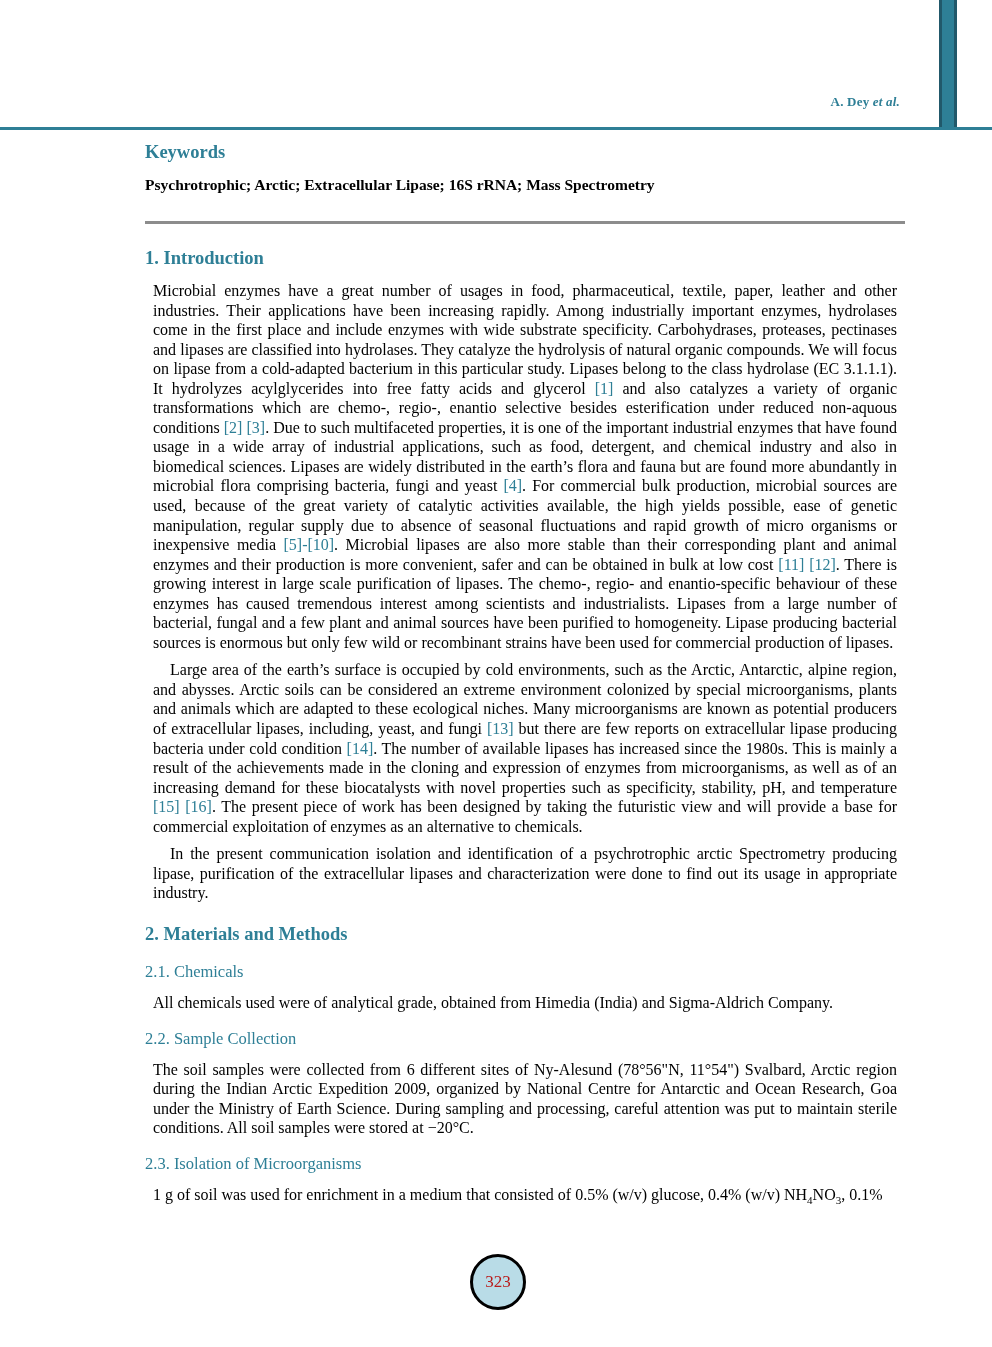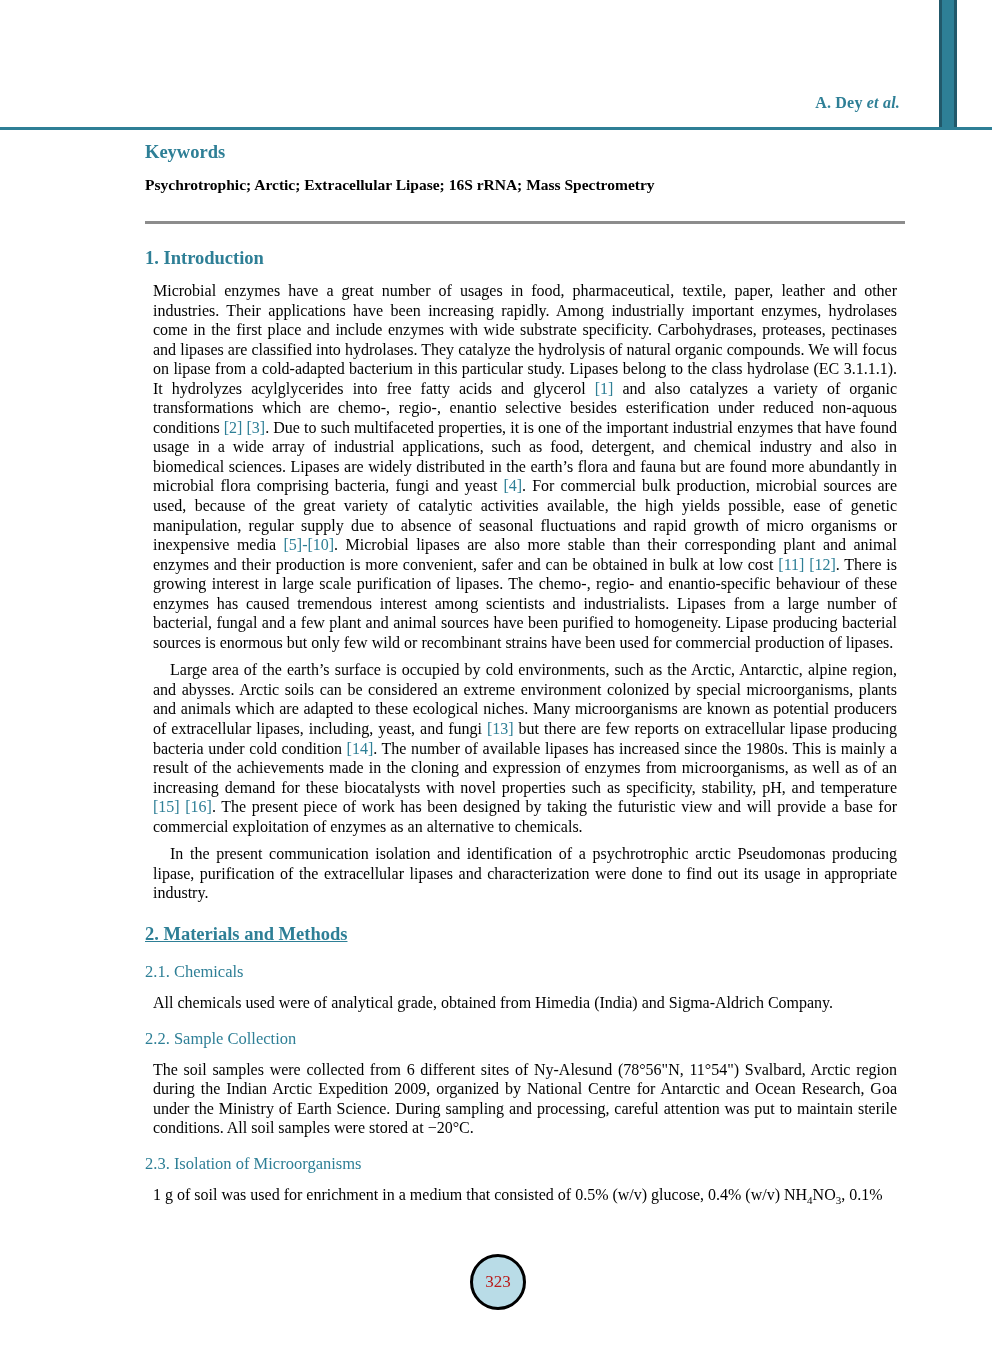--- a/index.html
+++ b/index.html
@@ -11,21 +11,21 @@
     color:#000000;
     overflow:hidden;
   }
   .top-bar{
     position:absolute;left:939px;top:-4px;
     width:12px;height:128px;
     background:#2E7F96;border:3px solid #21586A;
   }
   .running-head{
     position:absolute;top:94px;right:92px;
-    font-size:16px;font-weight:bold;color:#2E7F96;
+    font-size:13px;font-weight:bold;color:#2E7F96;
     letter-spacing:0.2px;
     margin-left:35px;
   }
   .running-head em{font-style:italic;}
   .header-rule{
     position:absolute;left:0;top:127px;
     width:992px;height:3px;background:#2E7F96;
   }
   .content{
     position:absolute;left:145px;top:141px;width:760px;
@@ -42,21 +42,21 @@
     margin-top:26px;height:3px;width:760px;background:#8C8C8C;
   }
   .h-intro{margin-top:23px;}
   .body-p{
     margin:8px;text-align:justify;
     font-size:16px;line-height:19.55px;color:#000;
   }
   .first-after-h{margin-top:11px;}
   .indent{text-indent:17px;}
   .cite{color:#2E7F96;}
-  .sec2{margin-top:20px;text-decoration:underline;}
+  .sec2{margin-top:20px;}
   .accent-sub{
     margin:15px 0 0 0;color:#2E7F96;
     font-size:16.5px;font-weight:normal;line-height:21px;
   }
   sub{font-size:11px;line-height:0;}
   .page-circle{
     position:absolute;left:470px;top:1254px;
     width:50px;height:50px;border-radius:50%;
     background:#B9DCE7;border:3px solid #000000;
     display:flex;align-items:center;justify-content:center;
@@ -77,21 +77,21 @@
   <div class="content">
 
     <h2 class="accent-h">Keywords</h2>
     <p class="kw-text">Psychrotrophic; Arctic; Extracellular Lipase; 16S rRNA; Mass Spectrometry</p>
 
     <div class="divider"></div>
 
     <h2 class="accent-h h-intro">1. Introduction</h2>
     <p class="body-p first-after-h">Microbial enzymes have a great number of usages in food, pharmaceutical, textile, paper, leather and other industries. Their applications have been increasing rapidly. Among industrially important enzymes, hydrolases come in the first place and include enzymes with wide substrate specificity. Carbohydrases, proteases, pectinases and lipases are classified into hydrolases. They catalyze the hydrolysis of natural organic compounds. We will focus on lipase from a cold-adapted bacterium in this particular study. Lipases belong to the class hydrolase (EC 3.1.1.1). It hydrolyzes acylglycerides into free fatty acids and glycerol <span class="cite">[1]</span> and also catalyzes a variety of organic transformations which are chemo-, regio-, enantio selective besides esterification under reduced non-aquous conditions <span class="cite">[2] [3]</span>. Due to such multifaceted properties, it is one of the important industrial enzymes that have found usage in a wide array of industrial applications, such as food, detergent, and chemical industry and also in biomedical sciences. Lipases are widely distributed in the earth’s flora and fauna but are found more abundantly in microbial flora comprising bacteria, fungi and yeast <span class="cite">[4]</span>. For commercial bulk production, microbial sources are used, because of the great variety of catalytic activities available, the high yields possible, ease of genetic manipulation, regular supply due to absence of seasonal fluctuations and rapid growth of micro organisms or inexpensive media <span class="cite">[5]-[10]</span>. Microbial lipases are also more stable than their corresponding plant and animal enzymes and their production is more convenient, safer and can be obtained in bulk at low cost <span class="cite">[11] [12]</span>. There is growing interest in large scale purification of lipases. The chemo-, regio- and enantio-specific behaviour of these enzymes has caused tremendous interest among scientists and industrialists. Lipases from a large number of bacterial, fungal and a few plant and animal sources have been purified to homogeneity. Lipase producing bacterial sources is enormous but only few wild or recombinant strains have been used for commercial production of lipases.</p>
     <p class="body-p indent">Large area of the earth’s surface is occupied by cold environments, such as the Arctic, Antarctic, alpine region, and abysses. Arctic soils can be considered an extreme environment colonized by special microorganisms, plants and animals which are adapted to these ecological niches. Many microorganisms are known as potential producers of extracellular lipases, including, yeast, and fungi <span class="cite">[13]</span> but there are few reports on extracellular lipase producing bacteria under cold condition <span class="cite">[14]</span>. The number of available lipases has increased since the 1980s. This is mainly a result of the achievements made in the cloning and expression of enzymes from microorganisms, as well as of an increasing demand for these biocatalysts with novel properties such as specificity, stability, pH, and temperature <span class="cite">[15] [16]</span>. The present piece of work has been designed by taking the futuristic view and will provide a base for commercial exploitation of enzymes as an alternative to chemicals.</p>
-    <p class="body-p indent">In the present communication isolation and identification of a psychrotrophic arctic Pseudomonas producing lipase, purification of the extracellular lipases and characterization were done to find out its usage in appropriate industry.</p>
+    <p class="body-p indent">In the present communication isolation and identification of a psychrotrophic arctic Spectrometry producing lipase, purification of the extracellular lipases and characterization were done to find out its usage in appropriate industry.</p>
 
     <h2 class="accent-h sec2">2. Materials and Methods</h2>
 
     <h3 class="accent-sub">2.1. Chemicals</h3>
     <p class="body-p first-after-h">All chemicals used were of analytical grade, obtained from Himedia (India) and Sigma-Aldrich Company.</p>
 
     <h3 class="accent-sub">2.2. Sample Collection</h3>
     <p class="body-p first-after-h">The soil samples were collected from 6 different sites of Ny-Alesund (78°56"N, 11°54") Svalbard, Arctic region during the Indian Arctic Expedition 2009, organized by National Centre for Antarctic and Ocean Research, Goa under the Ministry of Earth Science. During sampling and processing, careful attention was put to maintain sterile conditions. All soil samples were stored at −20°C.</p>
 
     <h3 class="accent-sub">2.3. Isolation of Microorganisms</h3>

